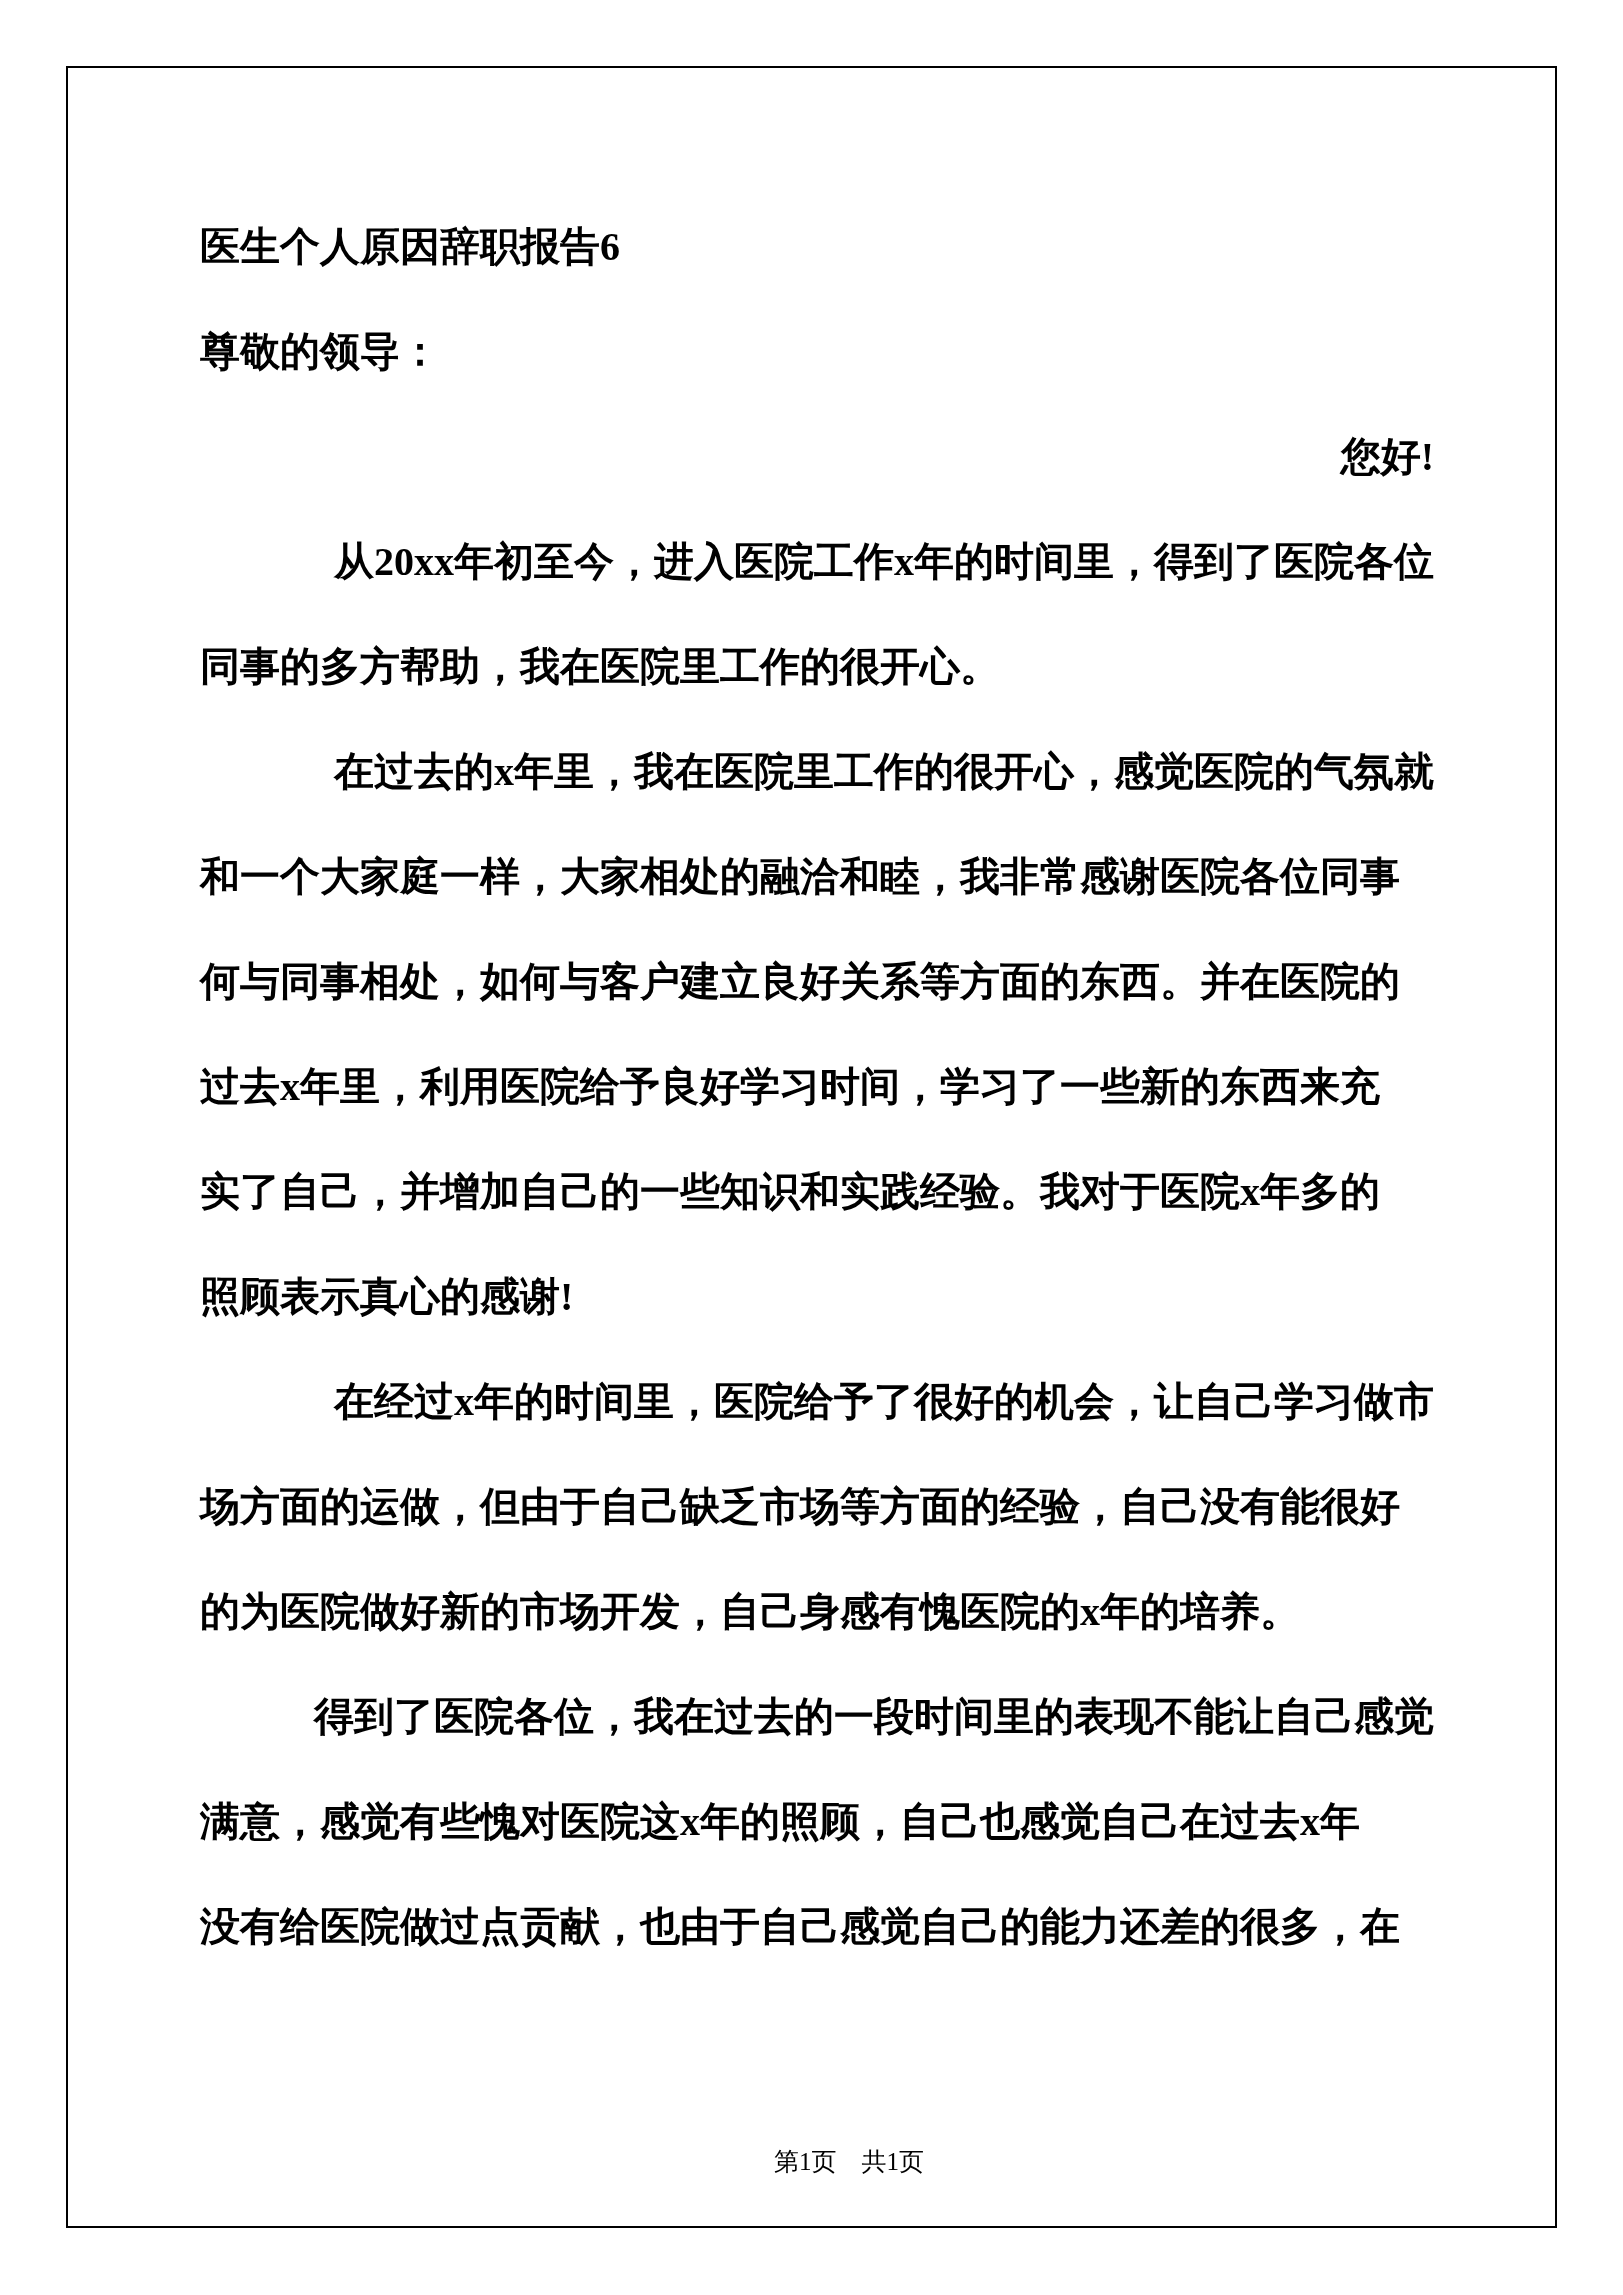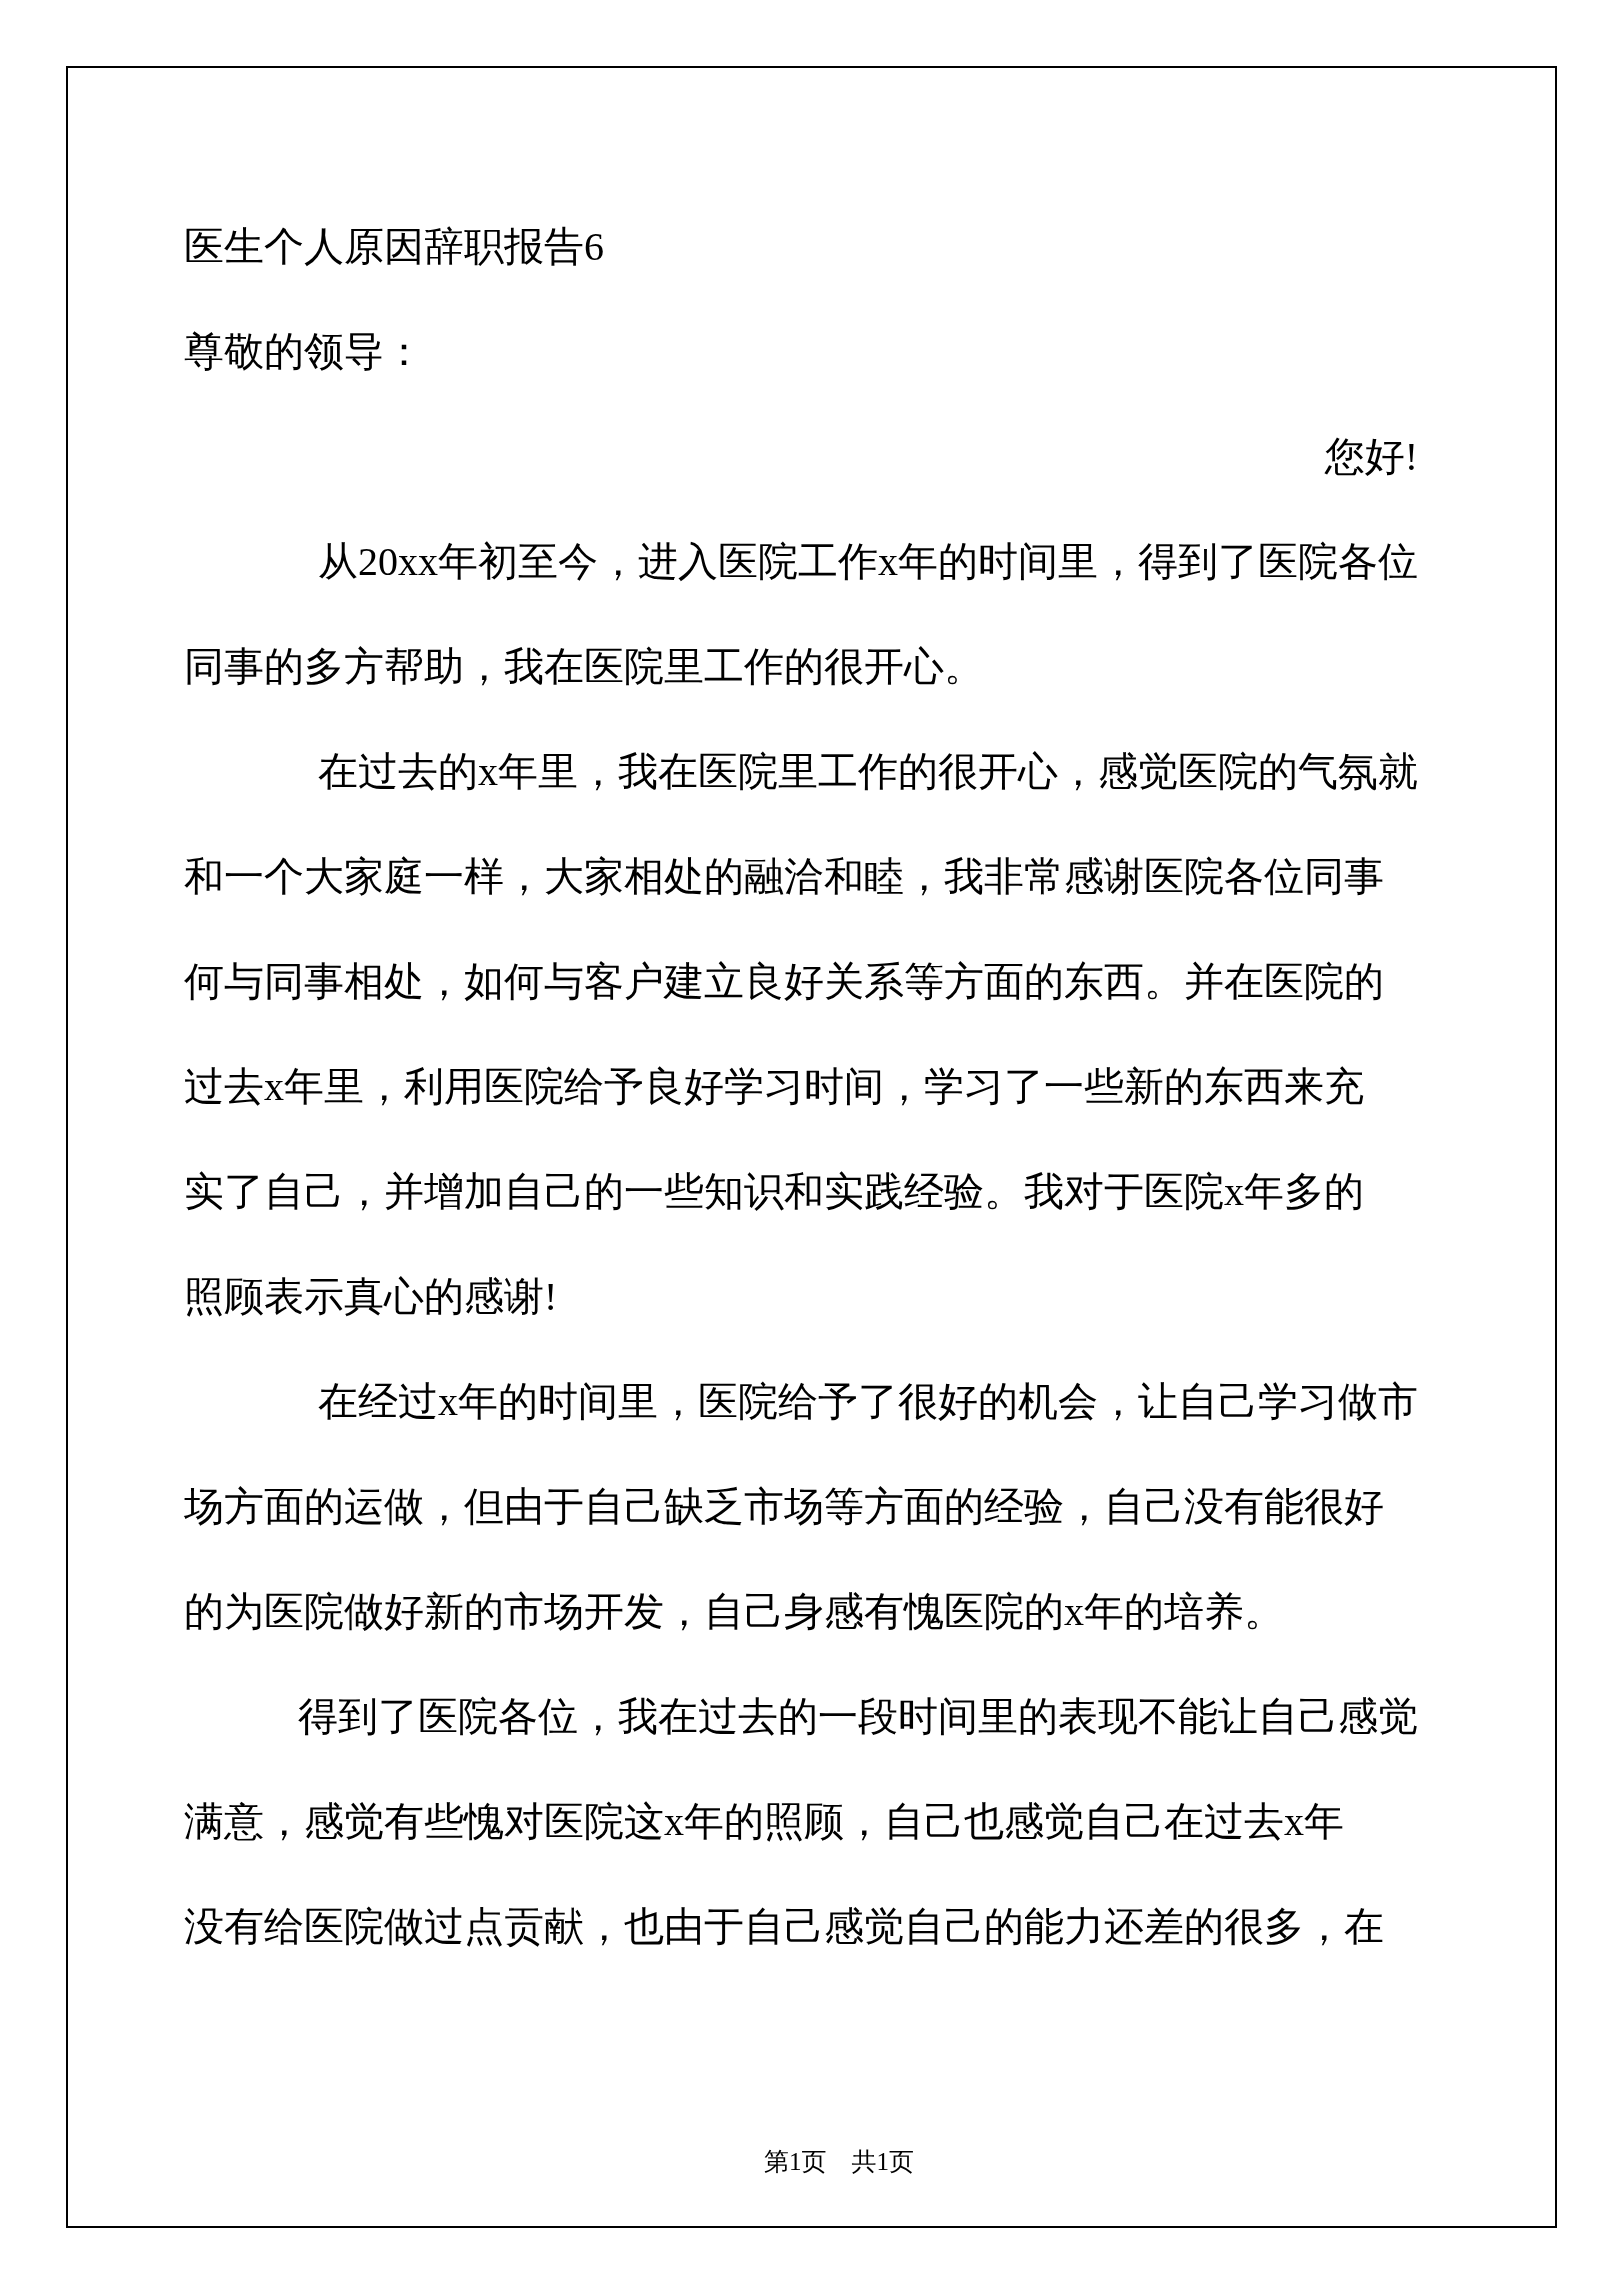--- a/index.html
+++ b/index.html
@@ -20,38 +20,39 @@
     position: absolute;
     left: 66px;
     top: 66px;
     width: 1491px;
     height: 2162px;
     border: 2.8px solid #000000;
     box-sizing: border-box;
   }
   .content {
     position: absolute;
-    left: 184px;
+    left: 200px;
     top: 194px;
     width: 1234px;
+    font-weight: bold;
   }
   .line {
     height: 105px;
     line-height: 105px;
     font-size: 40px;
     letter-spacing: 0px;
     white-space: nowrap;
   }
   .indent {
     text-indent: 81px;
     text-align: right;
   }
   .footer {
     position: absolute;
-    left: 50px;
+    left: 60px;
     top: 2124px;
     width: 1491px;
     text-align: center;
     font-size: 25px;
     line-height: 25px;
     white-space: pre;
     padding-left: 31px;
   }
 </style>
 </head>

